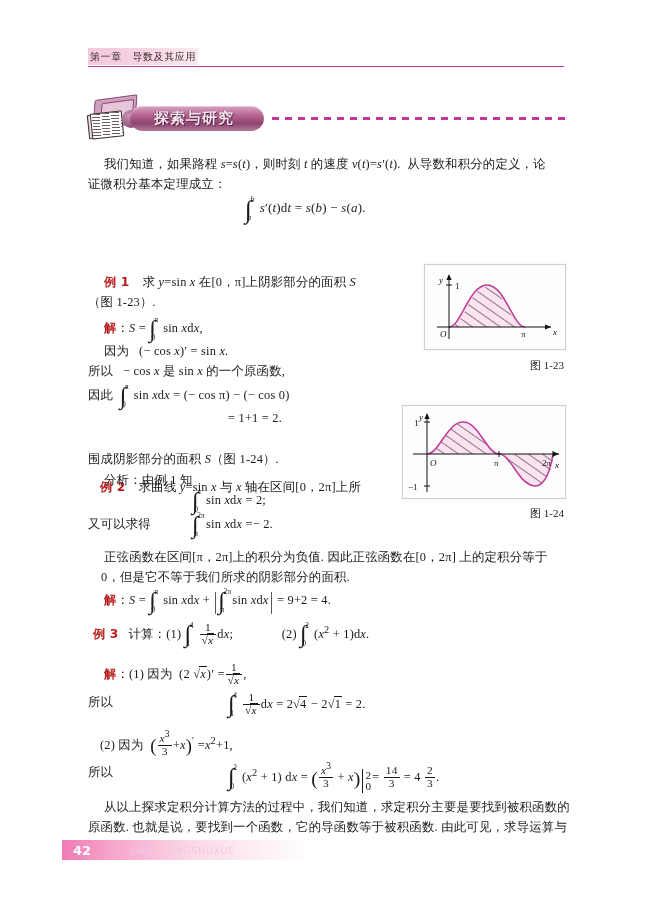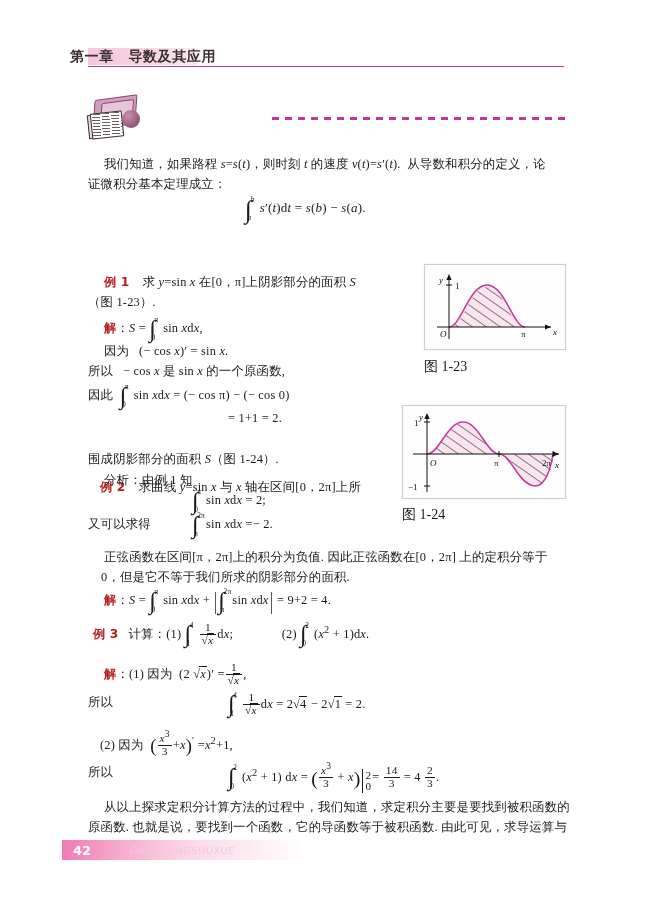--- a/index.html
+++ b/index.html
@@ -22,22 +22,22 @@
     left: 88px;
     top: 48px;
     width: 110px;
     height: 17px;
     background: linear-gradient(to right, #f4c8dd 0%, #f7d5e4 55%, #fce9f1 100%);
     display: flex;
     align-items: center;
     justify-content: center;
   }
   .chapter-head .ch-text {
-    font-size: 14px;
-    font-weight: bold;
+    font-size: 10px;
+    font-weight: normal;
     letter-spacing: .6px;
     color: #3a3030;
     white-space: nowrap;
     font-family: "DejaVu Sans", sans-serif;
   }
   .head-rule {
     position: absolute;
     left: 88px;
     top: 66px;
     width: 476px;
@@ -232,22 +232,22 @@
 
   
   .figbox {
     position: absolute;
     background: #fdfdfd;
     border: 1px solid #cfcfcf;
     box-shadow: 0 0 2px rgba(0,0,0,.08);
   }
   .figcap {
     position: absolute;
-    font-size: 14px;
-    text-align: left;
+    font-size: 11px;
+    text-align: right;
     color: #1a1a1a;
   }
   .fig-svg { display: block; }
 
   
   .footer-bar {
     position: absolute;
     left: 62px;
     top: 840px;
     width: 246px;
@@ -282,20 +282,23 @@
 <div class="head-rule"></div>
 
 <div class="banner-wrap">
   <div class="banner-book">
     <div class="bk-shape1"></div>
     <div class="bk-shape2"></div>
     <div class="bk-edge"></div>
     <div class="bk-pages"></div>
   </div>
   <div class="banner-knob"></div>
+  <div class="banner-pill">
+    <span class="banner-text">探索与研究</span>
+  </div>
   <div class="banner-dots"></div>
 </div>
 
 <div class="txt" style="left:104px; top:158px;">
   <span>我们知道，如果路程 <i class="v">s</i>=<i class="v">s</i>(<i class="v">t</i>)，则时刻 <i class="v">t</i> 的速度 <i class="v">v</i>(<i class="v">t</i>)=<i class="v">s</i>′(<i class="v">t</i>).&nbsp; 从导数和积分的定义，论</span>
 </div>
 <div class="txt" style="left:88px; top:178px;">
   <span>证微积分基本定理成立：</span>
 </div>
 <div class="txt" style="left:245px; top:200px; font-size:13px;">

